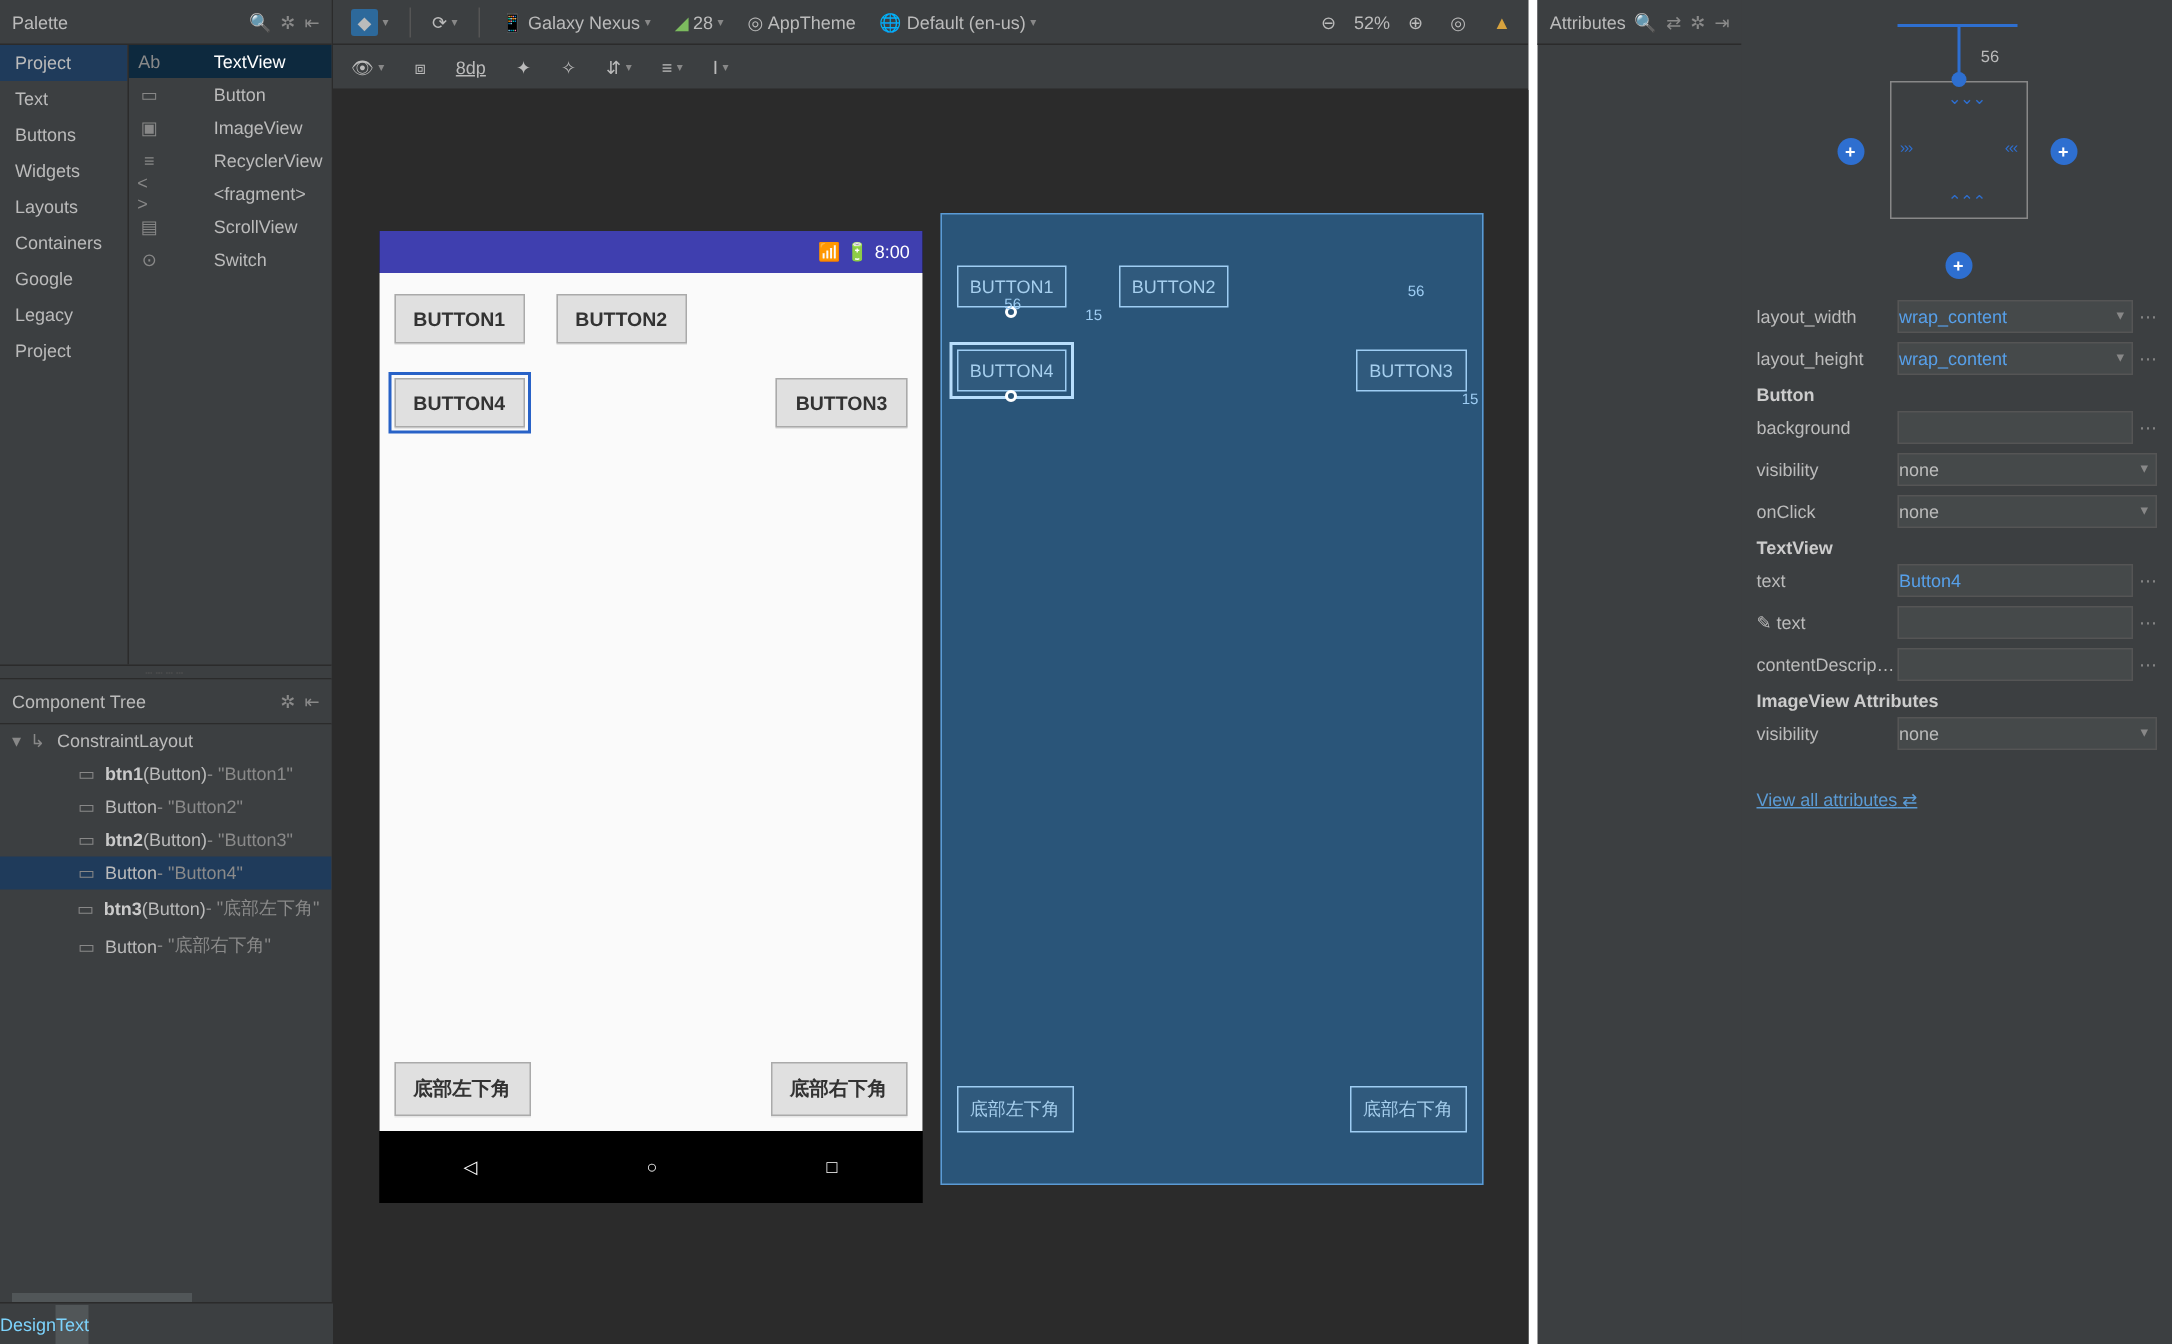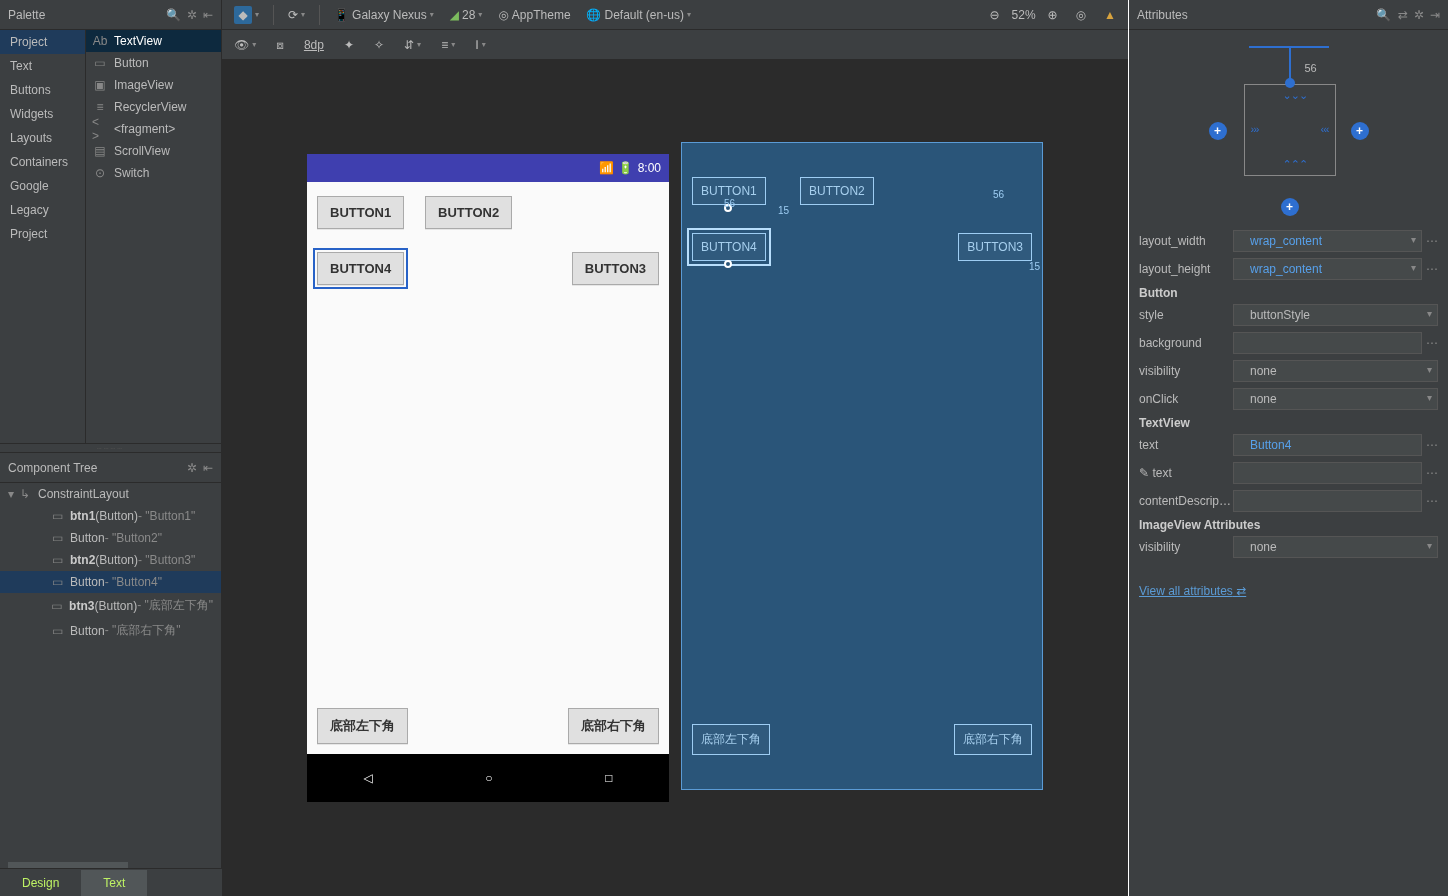--- a/index.html
+++ b/index.html
@@ -6,21 +6,21 @@
 body { background: #3c3f41; color: #bbbbbb; width: 1448px; height: 896px; overflow: hidden; display: flex; }
 .left-col { width: 222px; display: flex; flex-direction: column; border-right: 1px solid #2b2b2b; }
 .panel-header { height: 30px; background: #3c3f41; display: flex; align-items: center; padding: 0 8px; border-bottom: 1px solid #2b2b2b; }
 .panel-header .title { flex: 1; color: #bbbbbb; }
 .panel-header .icon { margin-left: 6px; color: #8a8a8a; cursor: pointer; }
 .palette-body { flex: 1; display: flex; }
 .palette-cats { width: 85px; background: #3c3f41; }
 .palette-cat { padding: 5px 10px; cursor: pointer; }
 .palette-cat.selected { background: #1f3b5b; color: #bbbbbb; }
 .palette-items { flex: 1; background: #3c3f41; border-left: 1px solid #2b2b2b; }
-.palette-item { padding: 4px 6px; display: flex; align-items: flex-start; cursor: pointer; }
+.palette-item { padding: 4px 6px; display: flex; align-items: flex-start; cursor: pointer; gap: 29px; }
 .palette-item.selected { background: #0d293e; color: #fff; }
 .palette-item .pi-icon { width: 16px; height: 14px; margin-right: 6px; display: inline-flex; align-items: center; justify-content: center; color: #888; }
 .drag-handle { height: 10px; background: #3c3f41; text-align: center; color: #555; font-size: 8px; letter-spacing: 2px; border-top: 1px solid #2b2b2b; border-bottom: 1px solid #2b2b2b; }
 .tree-body { flex: 1; background: #3c3f41; overflow: hidden; }
 .tree-row { padding: 4px 8px; display: flex; align-items: center; cursor: pointer; white-space: nowrap; }
 .tree-row.selected { background: #1f3b5b; }
 .tree-row .indent2 { width: 44px; }
 .tree-row .chev { width: 12px; color: #888; }
 .tree-row .node-icon { width: 14px; margin-right: 4px; color: #888; }
 .tree-row b { color: #cacaca; font-weight: bold; }
@@ -38,40 +38,40 @@
 .statusbar { height: 28px; background: #3f3faf; display: flex; justify-content: flex-end; align-items: center; padding: 0 8px; color: #fff; font-size: 13px; gap: 4px; }
 .surface { flex: 1; background: #fafafa; position: relative; }
 .abtn { position: absolute; background: #e0e0e0; border: 1px solid #aaa; color: #333; font-size: 13px; font-weight: bold; padding: 8px 12px; box-shadow: 0 1px 0 rgba(0,0,0,0.08); }
 .abtn.selected { outline: 2px solid #2862c7; outline-offset: 2px; }
 .navbar { height: 48px; background: #000; display: flex; justify-content: space-around; align-items: center; color: #fff; }
 .blueprint { width: 362px; height: 648px; background: #2a5579; position: relative; border: 1px solid #5b9bd5; margin-top:-25px; }
 .bp-btn { position: absolute; border: 1px solid #9ecdf3; color: #a6cfee; font-size: 12px; padding: 6px 8px; background: rgba(255,255,255,0.03); }
 .bp-btn.selected { outline: 2px solid #b8defc; outline-offset: 3px; }
 .bp-handle { position: absolute; width: 8px; height: 8px; background: #2a5579; border: 2px solid #fff; border-radius: 50%; }
 .bp-margin-label { position:absolute; color:#9ecdf3; font-size:10px; }
-.right-col { flex: 1; display: flex; flex-direction: column; border-left: 1px solid #ffffff; }
+.right-col { flex: 1; display: flex; flex-direction: row; border-left: 6px solid #ffffff; }
 .attr-body { flex: 1; padding: 6px 10px; overflow-y: auto; background: #3c3f41; }
 .attr-row { display: flex; align-items: center; margin-bottom: 6px; }
 .attr-row .label { width: 94px; color: #bbb; }
-.attr-row input, .attr-row select { flex: 1; background: #45494a; border: 1px solid #555; color: #bbb; padding: 3px 16px; height: 22px; }
+.attr-row input, .attr-row select { flex: 1; background: #45494a; border: 1px solid #555; color: #bbb; padding: 3px 0; height: 22px; }
 .attr-row .highlighted { color:#57a0ea; }
 .attr-row select { appearance: none; }
 .attr-row .dots { margin-left: 4px; color: #888; cursor: pointer; }
 .attr-row .drop { position:relative; flex:1; display:flex; }
 .attr-row .drop::after { content:"▾"; position:absolute; right:6px; top:4px; color:#888; font-size:10px; }
 .attr-section { font-weight: bold; color: #ccc; margin: 6px 0 4px 0; }
 .constraint-widget { margin: 10px auto 14px auto; width: 200px; height: 170px; position: relative; }
 .cw-box { position: absolute; left: 55px; top: 38px; width: 92px; height: 92px; border: 1px solid #888; }
 .cw-inner-arrows { position:absolute; color:#2e6fd0; font-size:11px; letter-spacing:-1px; }
 .cw-plus { position: absolute; width: 18px; height: 18px; border-radius: 50%; background: #2e6fd0; color: #fff; display: flex; align-items: center; justify-content: center; font-weight: bold; cursor: pointer; }
 .cw-line { position: absolute; background: #2e6fd0; }
 .cw-num { position: absolute; color: #bbb; font-size: 11px; }
 .view-all { color: #5b9bd5; text-decoration: underline; cursor: pointer; margin-top: 20px; display:inline-block; }
 .bottom-tabs { position: absolute; bottom: 0; left: 0; height: 28px; background: #3c3f41; display: flex; align-items: center; border-top: 1px solid #2b2b2b; width: 222px; }
-.btab { padding: 6px 22px; cursor: pointer; color: #bef264; }
+.btab { padding: 6px 0; cursor: pointer; color: #7dd3fc; }
 .btab.active { background: #515658; }
 .status-strip { position:absolute; bottom:28px; left:8px; width:120px; height:6px; background:#515658; }
 .warn-icon { color:#d8a33e; }
 </style>
 </head>
 <body>
 
 <div class="left-col">
   <div class="panel-header">
     <span class="title">Palette</span>
@@ -298,26 +298,20 @@
       </div>
     <div class="attr-row">
         <span class="label">layout_height</span>
         <div class="drop">
           <select class="highlighted"><option>wrap_content</option></select>
         </div>
         <span class="dots">⋯</span>
       </div>
     <div class="attr-section">Button</div>
     <div class="attr-row">
-        <span class="label">style</span>
-        <div class="drop">
-          <select><option>buttonStyle</option></select>
-        </div>
-      </div>
-    <div class="attr-row">
         <span class="label">background</span>
         <input value="" style="">
         <span class="dots">⋯</span>
       </div>
     <div class="attr-row">
         <span class="label">visibility</span>
         <div class="drop">
           <select><option>none</option></select>
         </div>
       </div>

